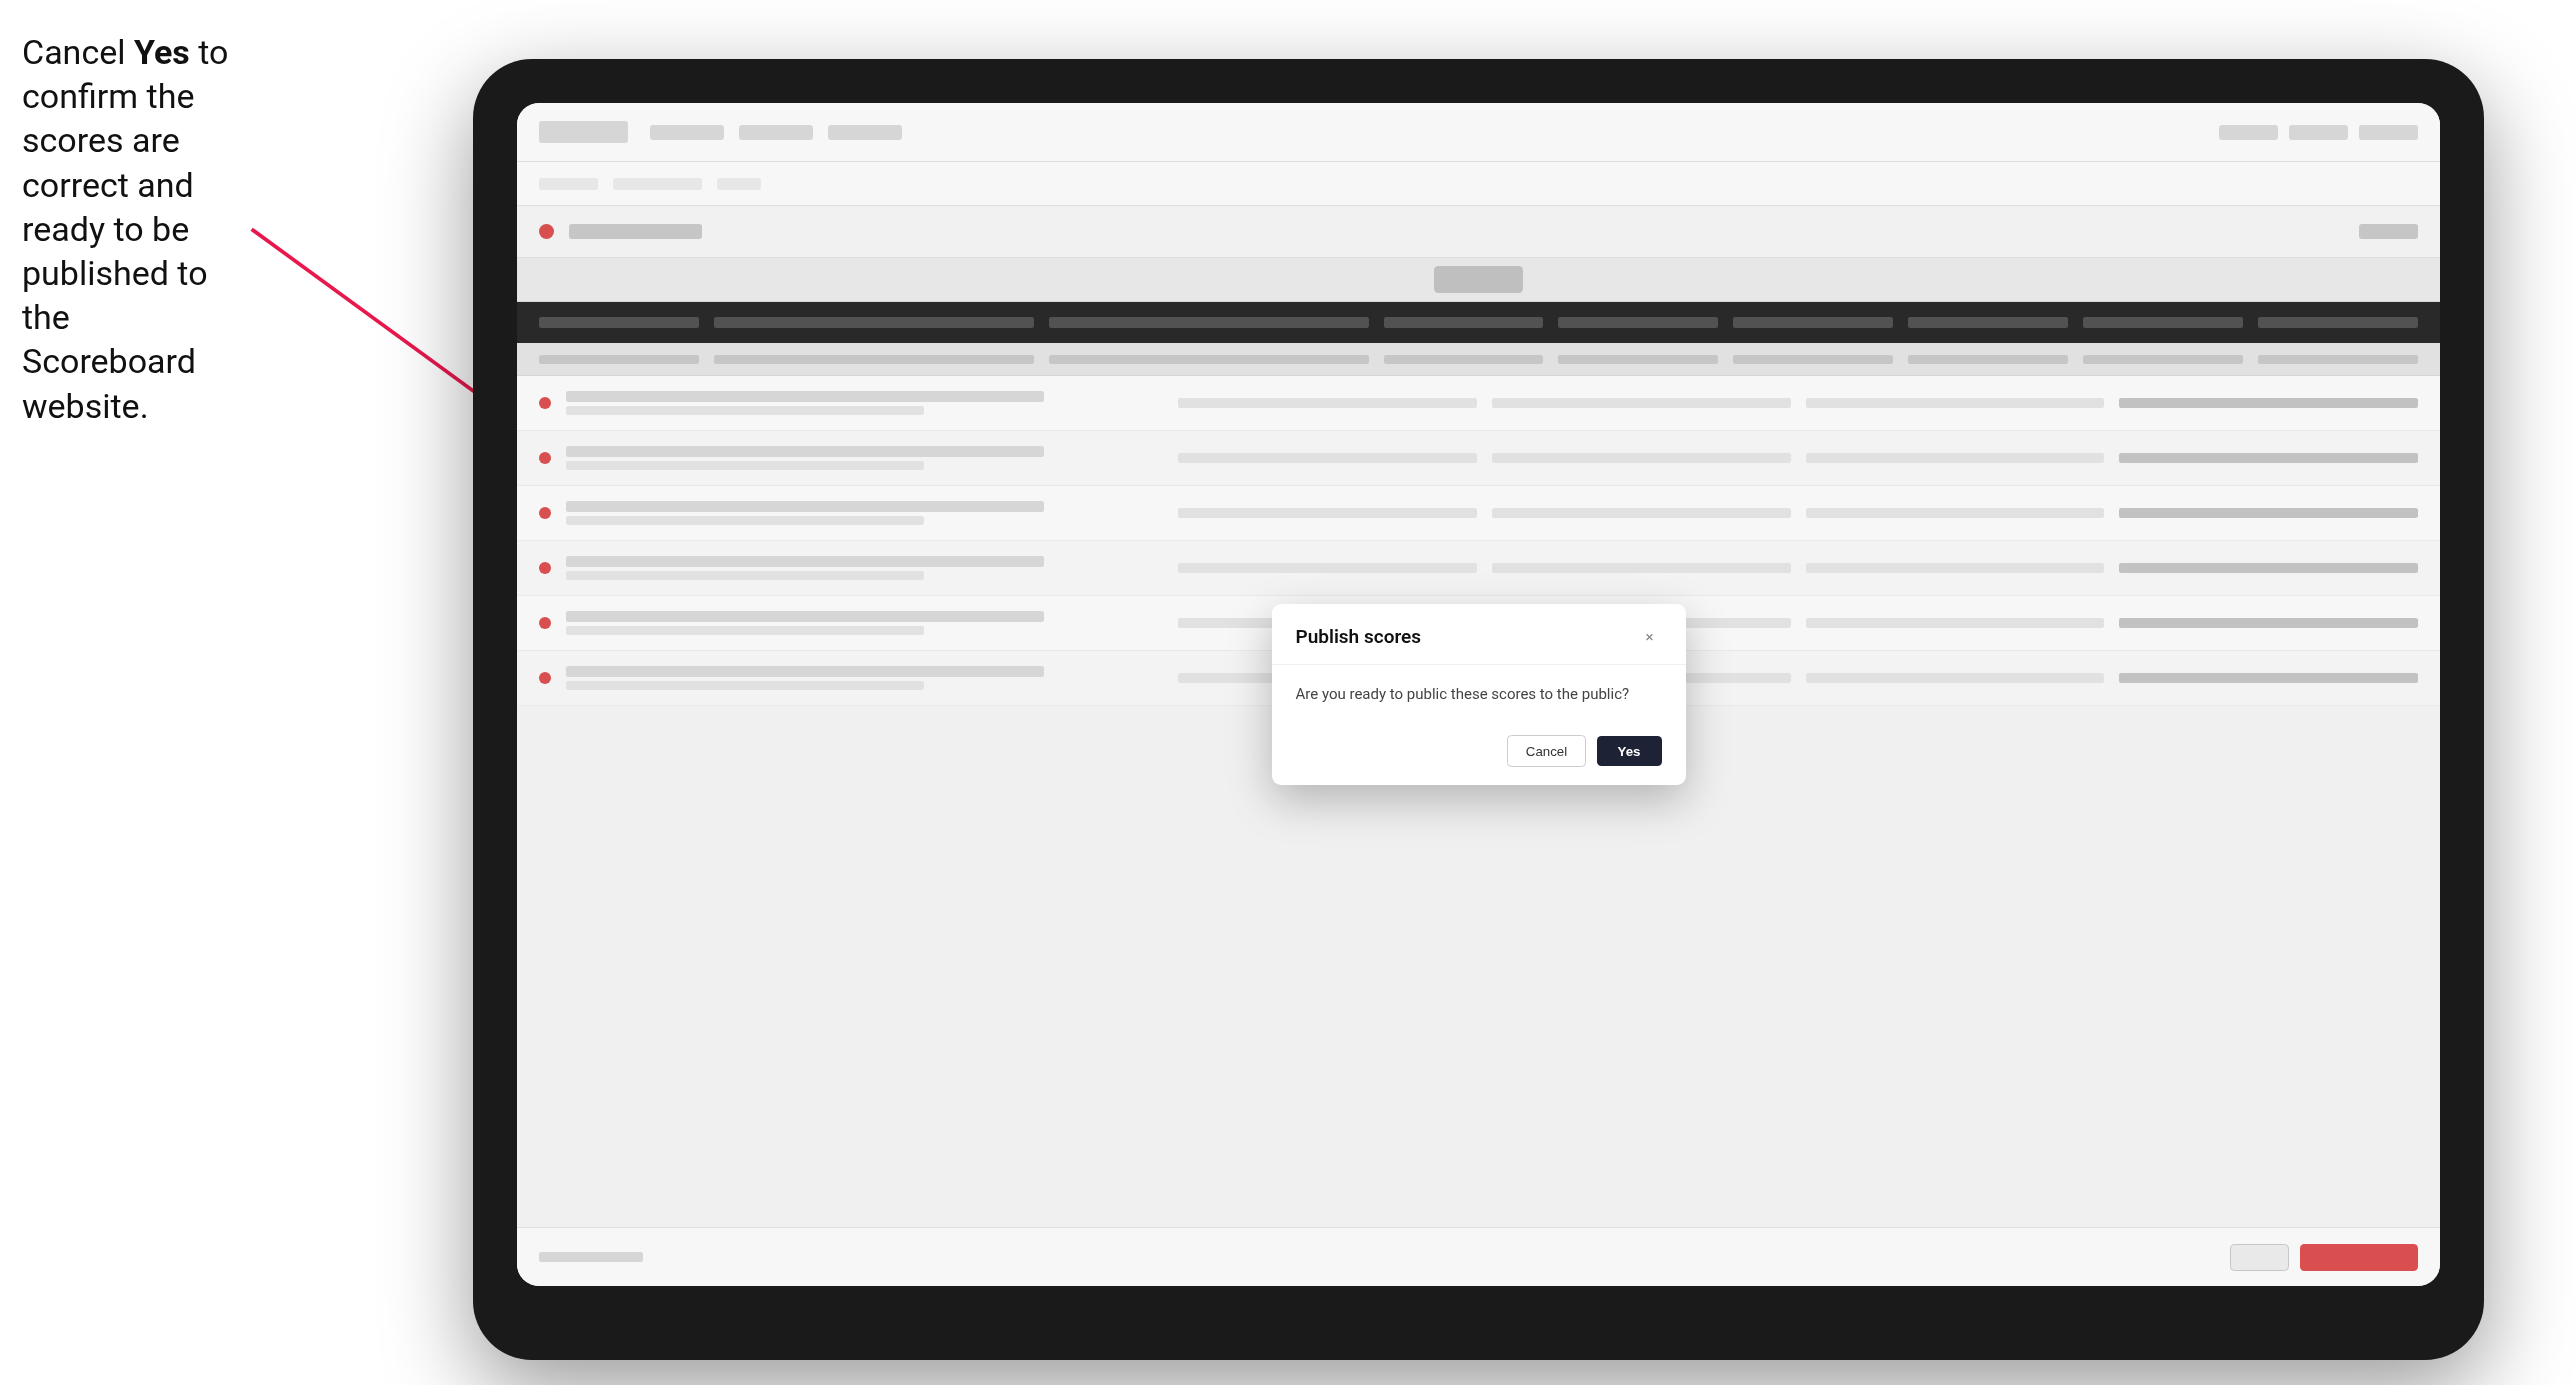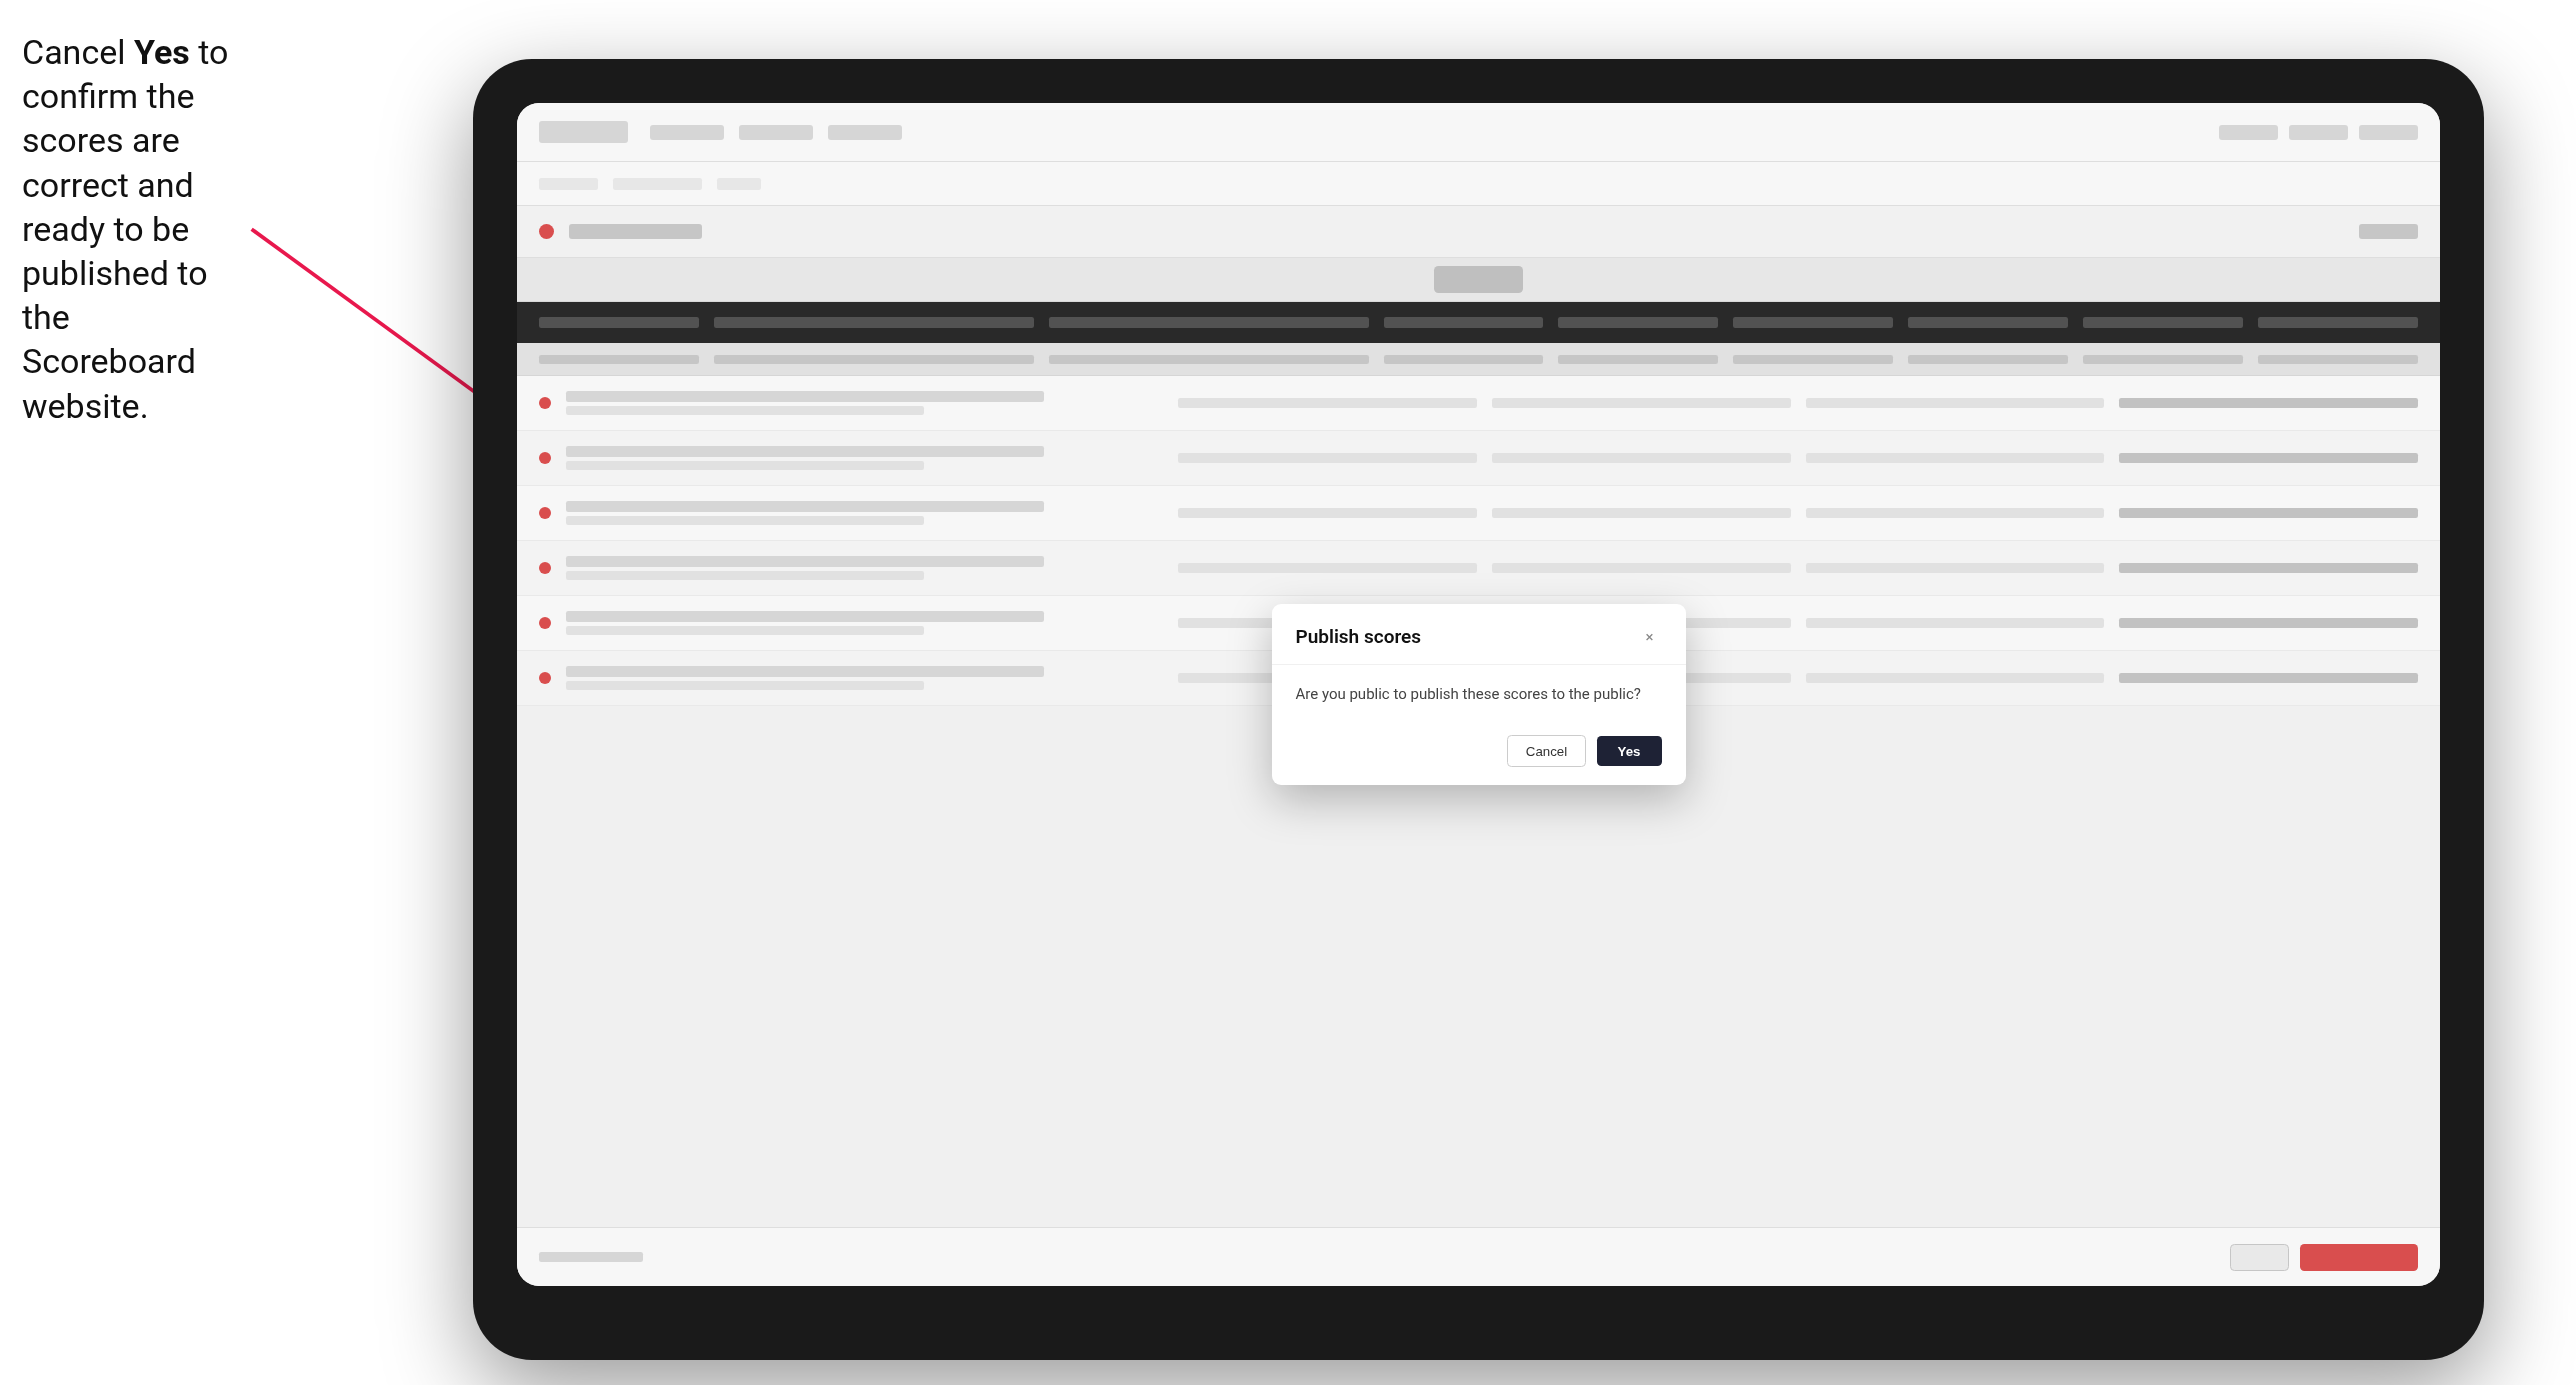--- a/index.html
+++ b/index.html
@@ -570,21 +570,21 @@
       </div>
     </div>
 
     <div class="modal-wrapper">
       <div class="modal">
         <div class="modal-header">
           <span class="modal-title">Publish scores</span>
           <div class="modal-close">×</div>
         </div>
         <div class="modal-body">
-          <span class="modal-message">Are you public to publish these scores to the public?</span>
+          <span class="modal-message">Are you ready to public these scores to the public?</span>
         </div>
         <div class="modal-footer">
           <button class="btn-cancel">Cancel</button>
           <button class="btn-yes">Yes</button>
         </div>
       </div>
     </div>
 
   </div>
 </div>

